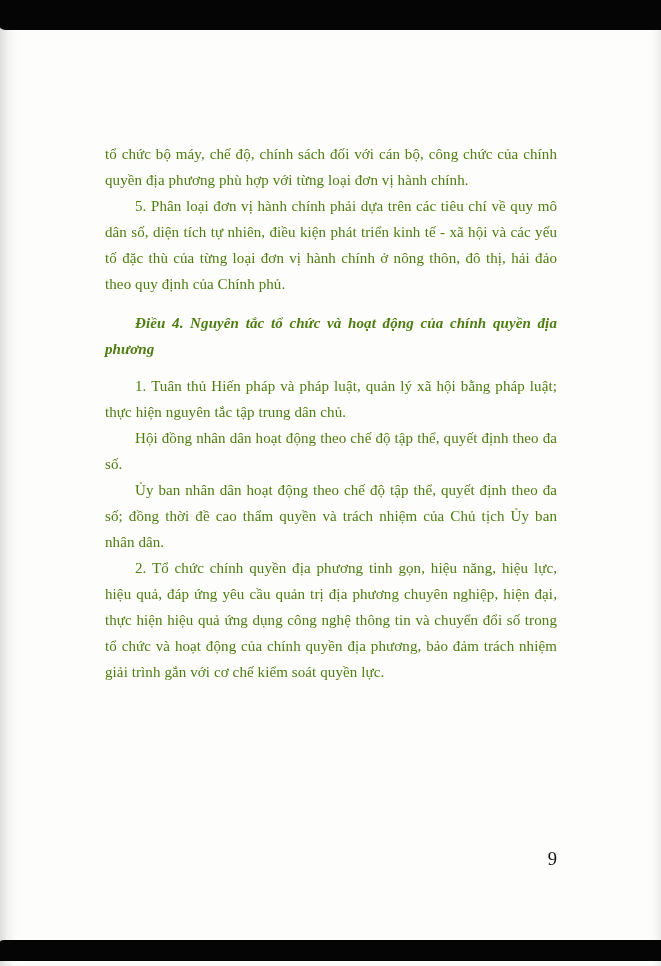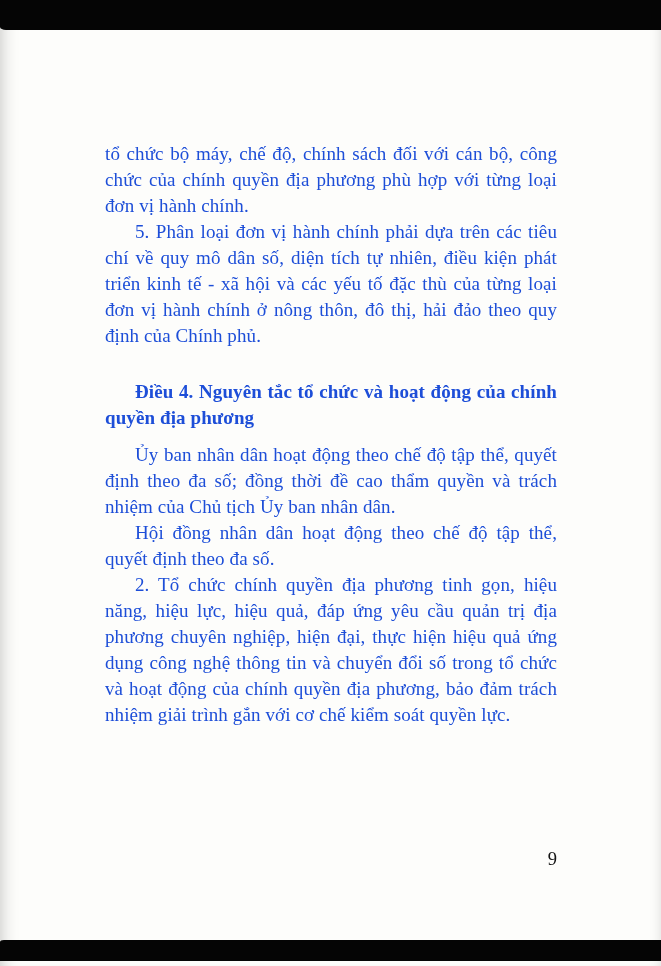--- a/index.html
+++ b/index.html
@@ -32,37 +32,38 @@
   .bar.bottom {
     bottom: 5px;
     height: 21px;
     border-top-left-radius: 4px 2px;
   }
   .content {
     position: absolute;
     left: 105px;
     top: 141px;
     width: 452px;
-    color: #1d4ed8;
-    font-size: 19px;
+    color: #4d7c0f;
+    font-size: 15px;
     line-height: 26px;
     text-align: justify;
     letter-spacing: 0.1px;
   }
   .content p {
     margin: 0;
     text-indent: 30px;
   }
   .content p.cont {
     text-indent: 0;
   }
   .content p.heading {
     font-weight: bold;
-    margin-top: 30px;
+    margin-top: 13px;
     margin-bottom: 11px;
+    font-style: italic;
   }
   .page-number {
     position: absolute;
     left: 105px;
     top: 846px;
     width: 452px;
     text-align: right;
     color: #141414;
     font-size: 18.5px;
     line-height: 26px;
@@ -72,22 +73,23 @@
 <body>
 
 <div class="scan">
 
   <div class="bar top"></div>
 
   <div class="content">
     <p class="cont">tổ chức bộ máy, chế độ, chính sách đối với cán bộ, công chức của chính quyền địa phương phù hợp với từng loại đơn vị hành chính.</p>
     <p>5. Phân loại đơn vị hành chính phải dựa trên các tiêu chí về quy mô dân số, diện tích tự nhiên, điều kiện phát triển kinh tế - xã hội và các yếu tố đặc thù của từng loại đơn vị hành chính ở nông thôn, đô thị, hải đảo theo quy định của Chính phủ.</p>
     <p class="heading">Điều 4. Nguyên tắc tổ chức và hoạt động của chính quyền địa phương</p>
+    <p>1. Tuân thủ Hiến pháp và pháp luật, quản lý xã hội bằng pháp luật; thực hiện nguyên tắc tập trung dân chủ.</p>
+    <p>Hội đồng nhân dân hoạt động theo chế độ tập thể, quyết định theo đa số.</p>
     <p>Ủy ban nhân dân hoạt động theo chế độ tập thể, quyết định theo đa số; đồng thời đề cao thẩm quyền và trách nhiệm của Chủ tịch Ủy ban nhân dân.</p>
-    <p>Hội đồng nhân dân hoạt động theo chế độ tập thể, quyết định theo đa số.</p>
     <p>2. Tổ chức chính quyền địa phương tinh gọn, hiệu năng, hiệu lực, hiệu quả, đáp ứng yêu cầu quản trị địa phương chuyên nghiệp, hiện đại, thực hiện hiệu quả ứng dụng công nghệ thông tin và chuyển đổi số trong tổ chức và hoạt động của chính quyền địa phương, bảo đảm trách nhiệm giải trình gắn với cơ chế kiểm soát quyền lực.</p>
   </div>
 
   <div class="page-number">9</div>
 
   <div class="bar bottom"></div>
 
 </div>
 
 </body></html>

